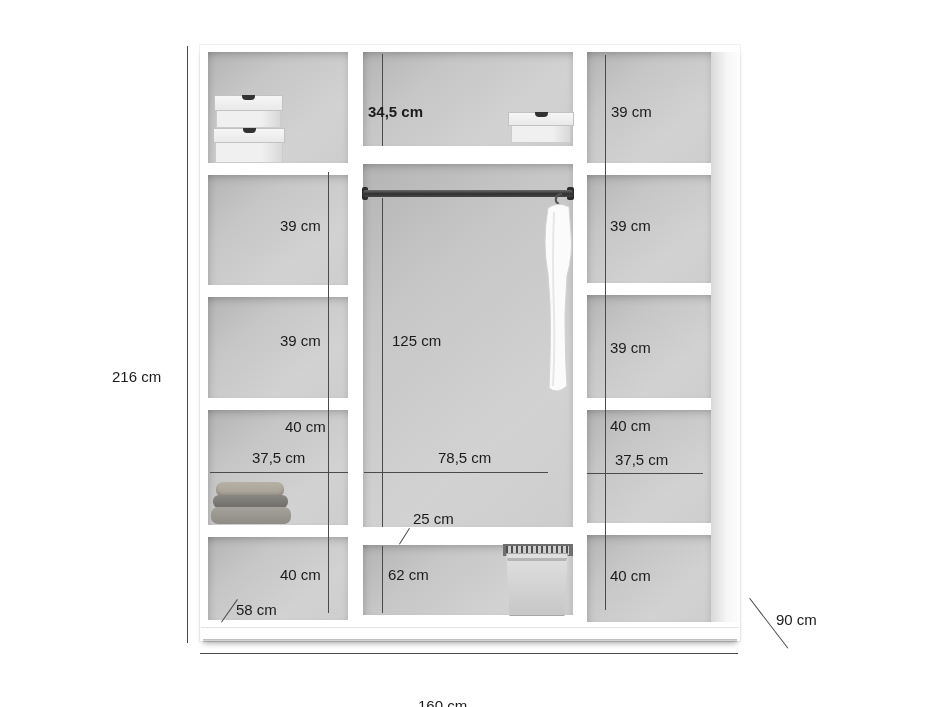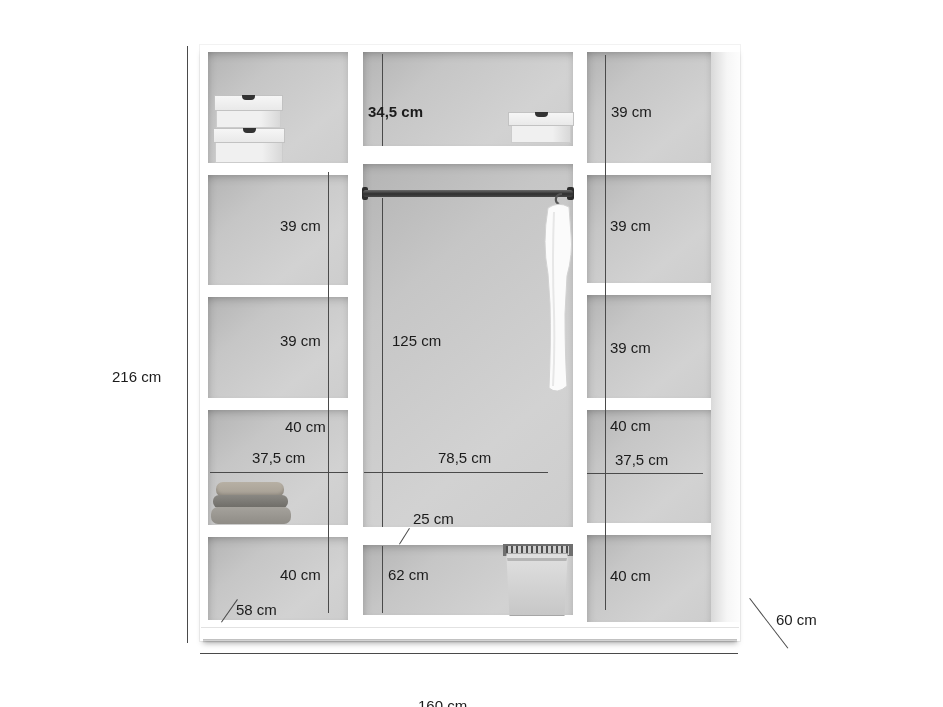--- a/index.html
+++ b/index.html
@@ -167,21 +167,21 @@
   <div class="abs ln ln-mid3"></div>
   <div class="abs ln ln-wL"></div>
   <div class="abs ln ln-wM"></div>
   <div class="abs ln ln-wR"></div>
   <div class="abs diag diag58"></div>
   <div class="abs diag diag60"></div>
   <div class="abs diag diag45"></div>
 
   <span class="abs dim d216">216 cm</span>
   <span class="abs dim d160">160 cm</span>
-  <span class="abs dim d60">60 cm</span>
+  <span class="abs dim d60">90 cm</span>
   <span class="abs dim d58">58 cm</span>
 
   <span class="abs dim dL2">39 cm</span>
   <span class="abs dim dL3">39 cm</span>
   <span class="abs dim dL4">40 cm</span>
   <span class="abs dim dLw">37,5 cm</span>
   <span class="abs dim dL5">40 cm</span>
 
   <span class="abs dim dM1">34,5 cm</span>
   <span class="abs dim dM2">125 cm</span>

